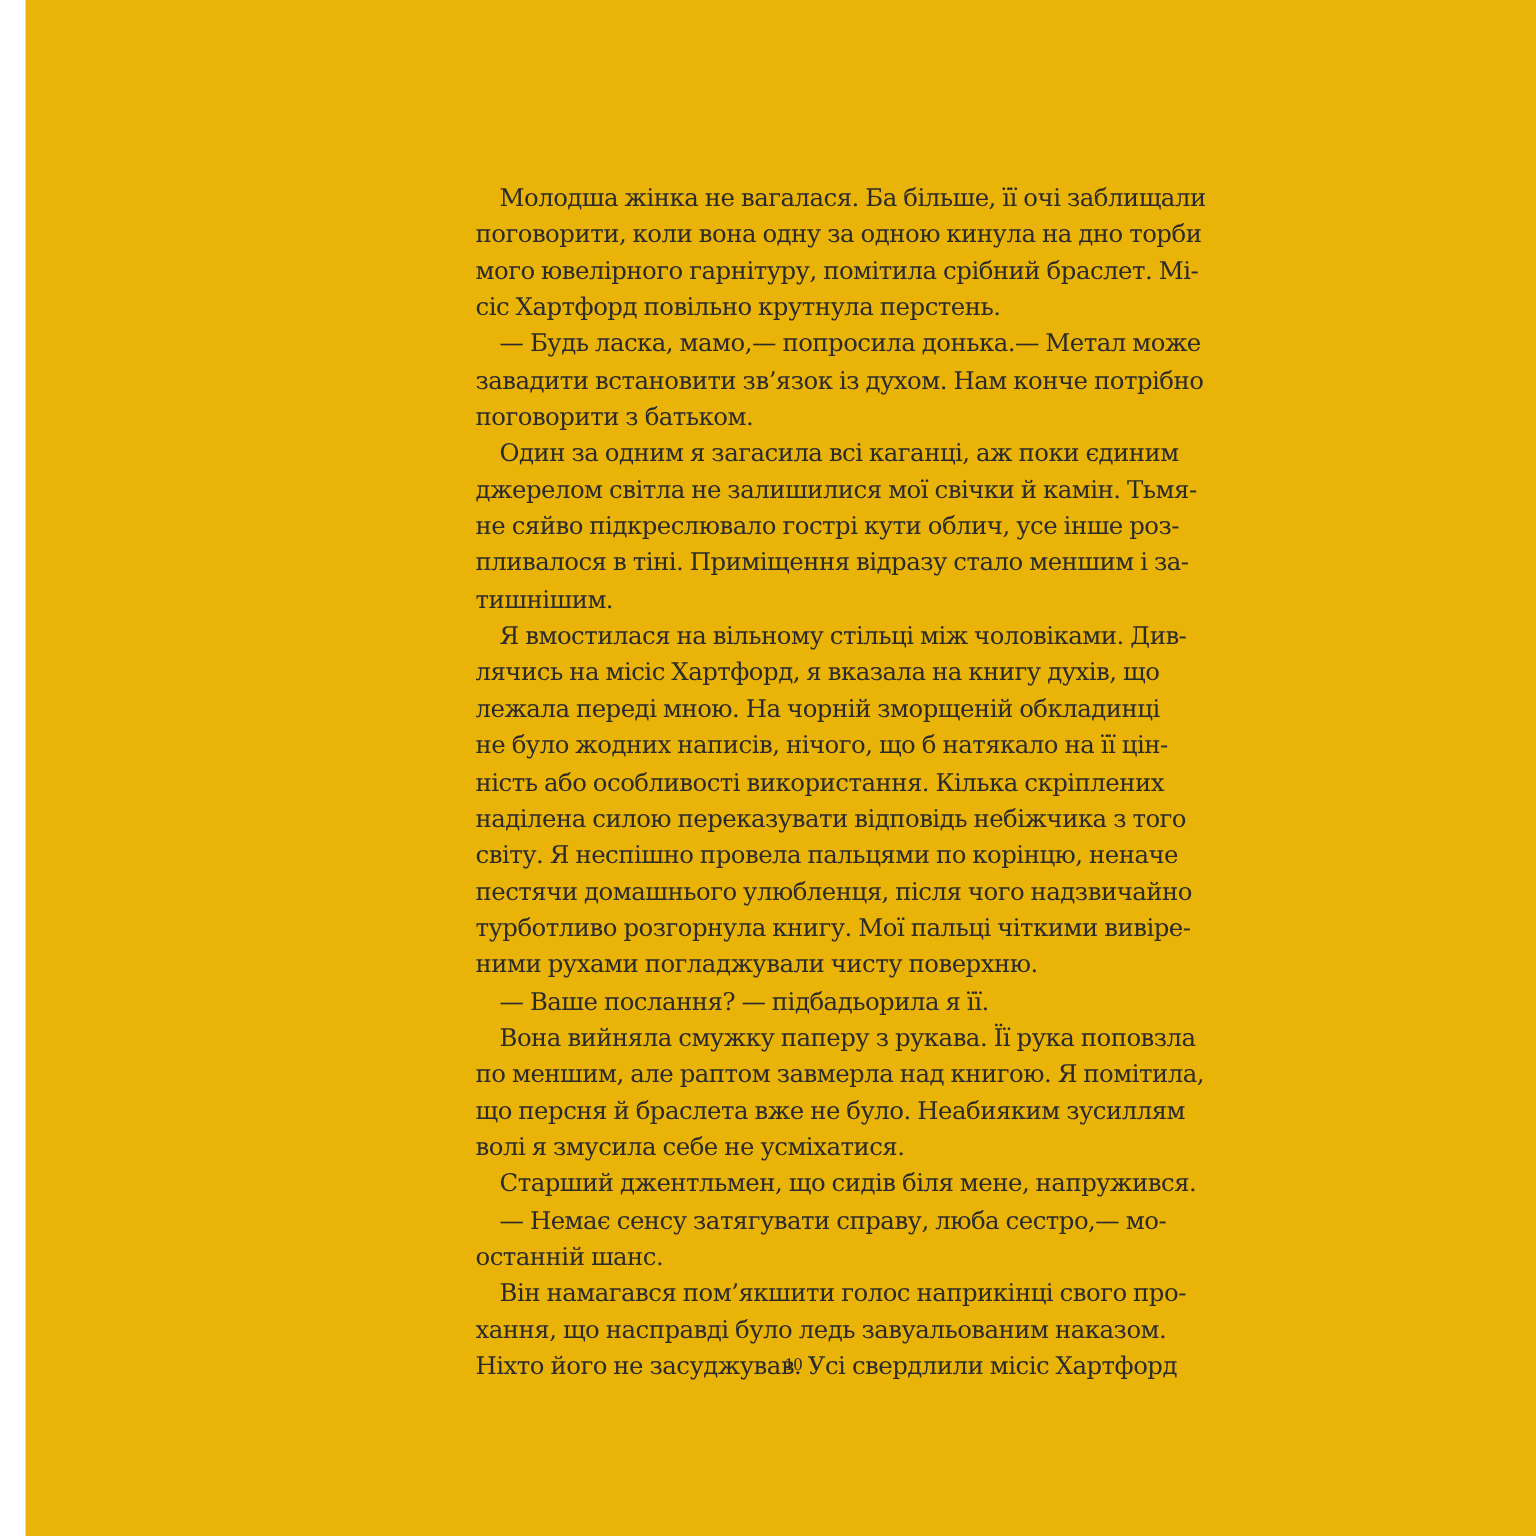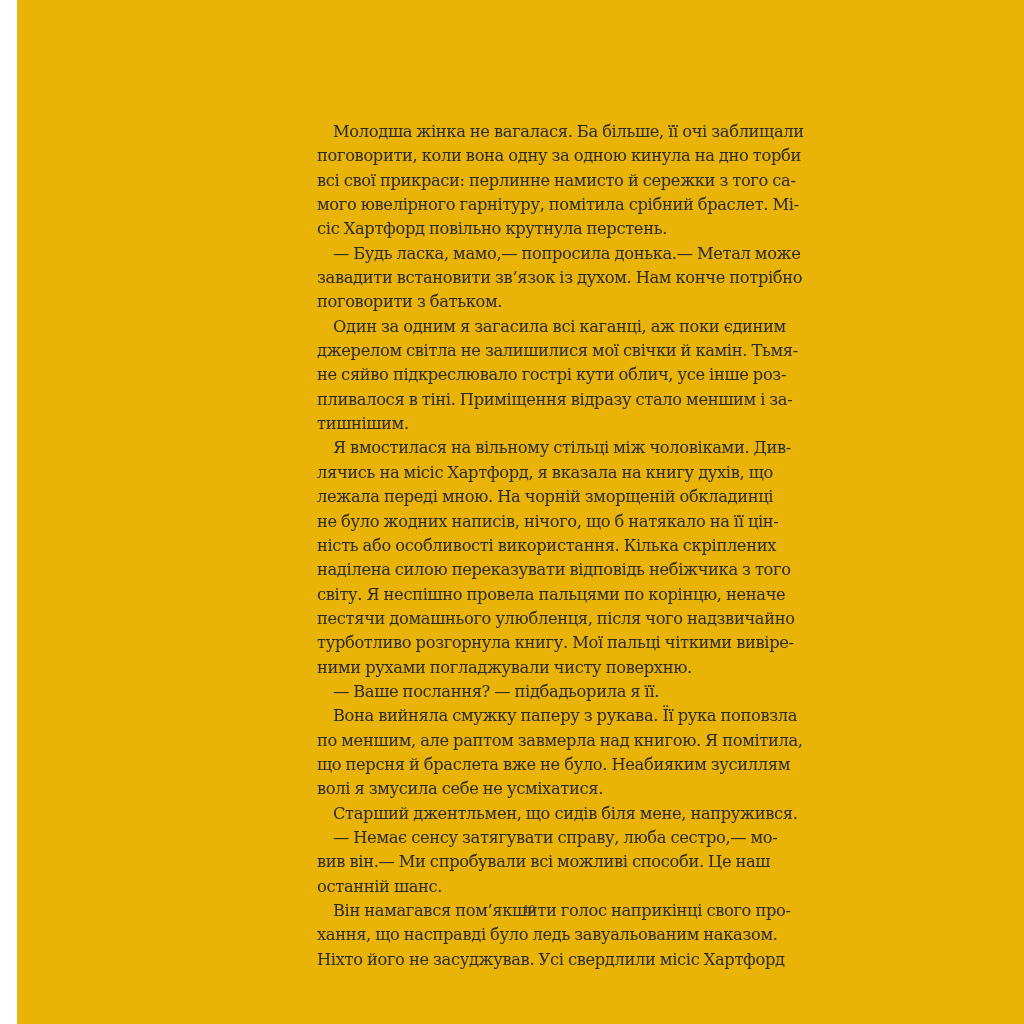--- a/index.html
+++ b/index.html
@@ -58,21 +58,20 @@
     }
   </style>
 </head>
 <body>
 
 <div class="page">
   <div class="text-block" id="text-block">
       <div>
         <span class="line indent">Молодша жінка не вагалася. Ба більше, її очі заблищали</span>
         <span class="line">поговорити, коли вона одну за одною кинула на дно торби</span>
-        <span class="line">всі свої прикраси: перлинне намисто й сережки з того са-</span>
         <span class="line">мого ювелірного гарнітуру, помітила срібний браслет. Мі-</span>
         <span class="line last">сіс Хартфорд повільно крутнула перстень.</span>
       </div>
       <div>
         <span class="line indent">— Будь ласка, мамо,— попросила донька.— Метал може</span>
         <span class="line">завадити встановити зв’язок із духом. Нам конче потрібно</span>
         <span class="line last">поговорити з батьком.</span>
       </div>
       <div>
         <span class="line indent">Один за одним я загасила всі каганці, аж поки єдиним</span>
@@ -100,21 +99,20 @@
         <span class="line indent">Вона вийняла смужку паперу з рукава. Її рука поповзла</span>
         <span class="line">по меншим, але раптом завмерла над книгою. Я помітила,</span>
         <span class="line">що персня й браслета вже не було. Неабияким зусиллям</span>
         <span class="line last">волі я змусила себе не усміхатися.</span>
       </div>
       <div>
         <span class="line indent last">Старший джентльмен, що сидів біля мене, напружився.</span>
       </div>
       <div>
         <span class="line indent">— Немає сенсу затягувати справу, люба сестро,— мо-</span>
-        <span class="line">вив він.— Ми спробували всі можливі способи. Це наш</span>
         <span class="line last">останній шанс.</span>
       </div>
       <div>
         <span class="line indent">Він намагався пом’якшити голос наприкінці свого про-</span>
         <span class="line">хання, що насправді було ледь завуальованим наказом.</span>
         <span class="line">Ніхто його не засуджував. Усі свердлили місіс Хартфорд</span>
       </div>
     </div>
   <div class="page-number">10</div>
 </div>

